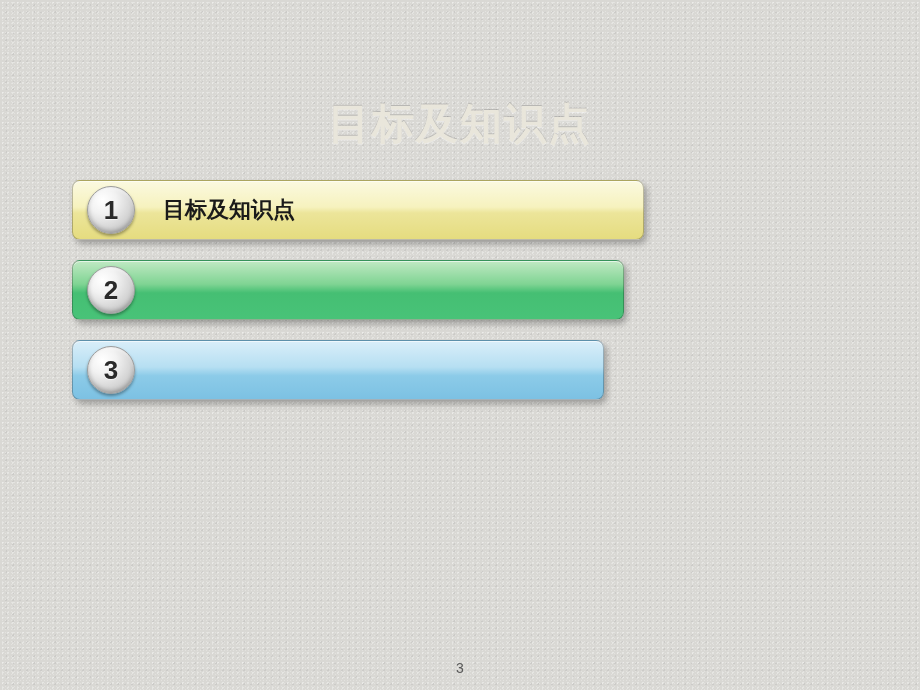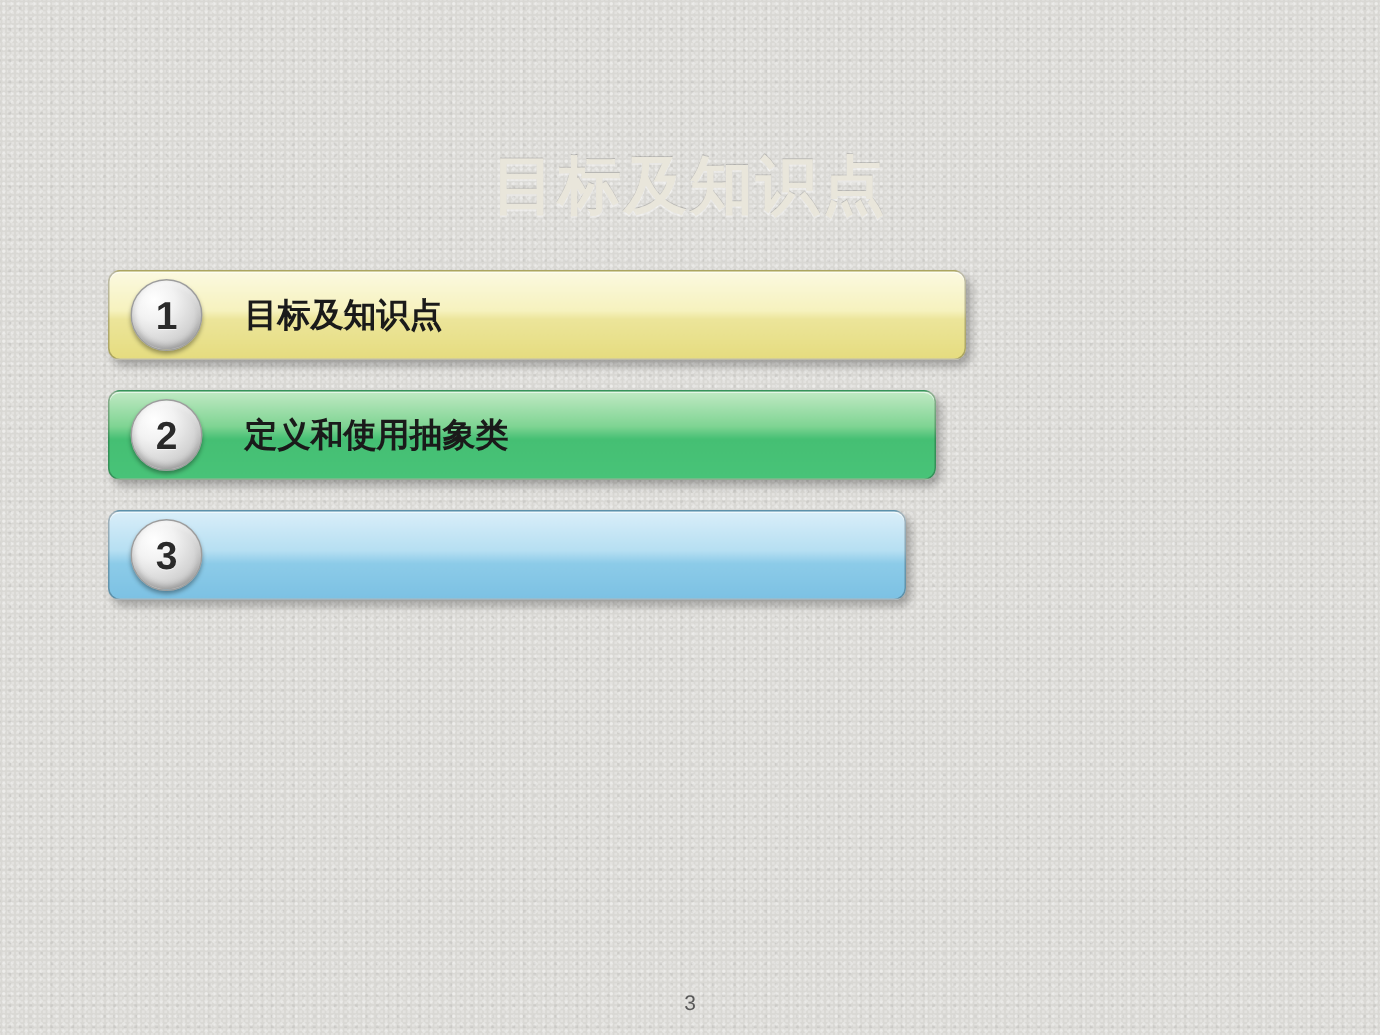--- a/index.html
+++ b/index.html
@@ -121,21 +121,20 @@
     <div class="knob">
       <span>1</span>
     </div>
     <div class="bar-text">目标及知识点</div>
   </div>
 
   <div class="bar green">
     <div class="knob">
       <span>2</span>
     </div>
-    <div class="bar-text">定义和使用抽象类</div>
   </div>
 
   <div class="bar blue">
     <div class="knob">
       <span>3</span>
     </div>
   </div>
 
 </div>
 

